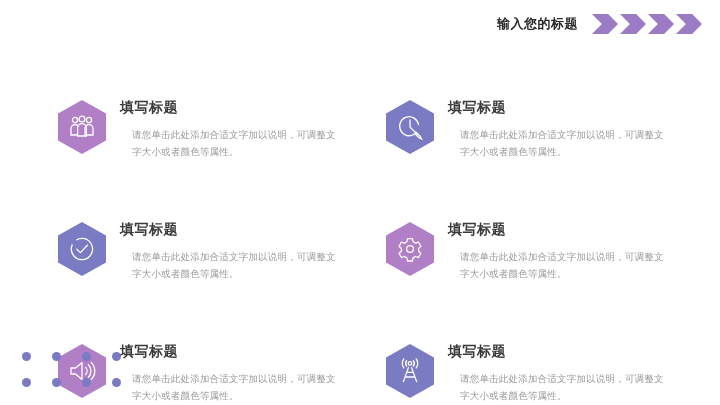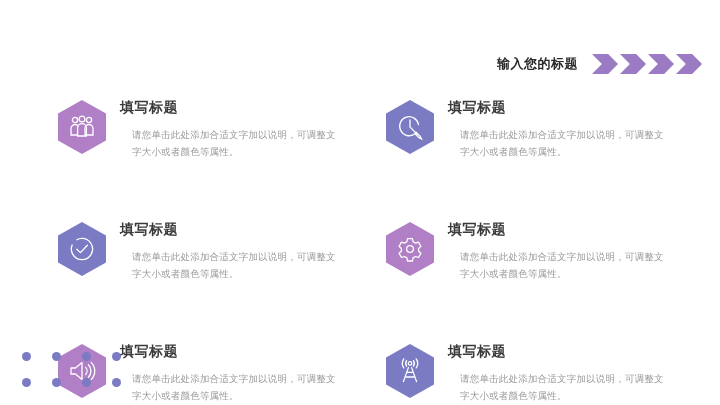--- a/index.html
+++ b/index.html
@@ -16,21 +16,20 @@
   }
 
   
   .header {
     position: absolute;
     top: 14px;
     right: 18px;
     display: flex;
     align-items: center;
     gap: 14px;
-    margin-top: 40px;
   }
   .header-title {
     font-size: 13px;
     font-weight: bold;
     color: #2b2b2b;
     letter-spacing: 0.5px;
     white-space: nowrap;
   }
   .chevrons {
     display: flex;

